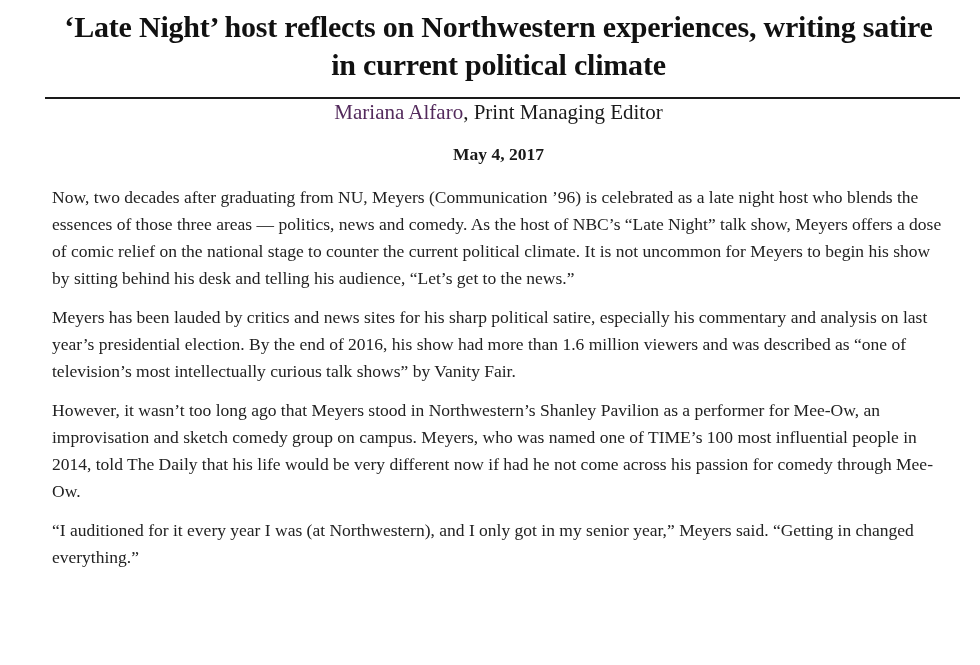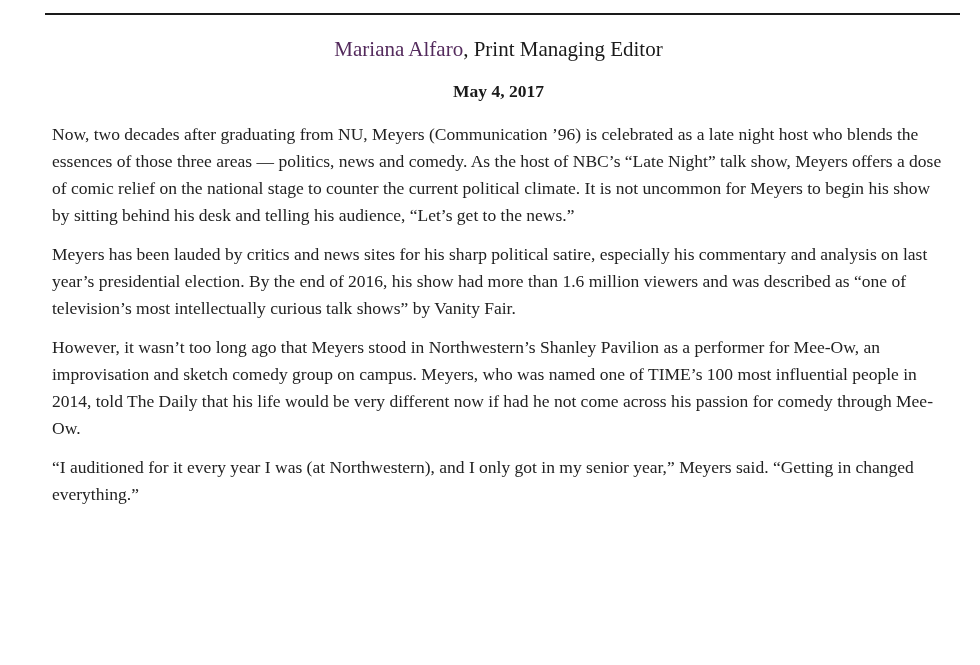--- a/index.html
+++ b/index.html
@@ -25,21 +25,20 @@
     text-align: center;
     color: #111111;
     letter-spacing: -0.2px;
   }
   hr.title-divider {
     border: none;
     border-top: 2px solid #1a1a1a;
     margin: 13px -15px 0 -7px;
   }
   .byline {
-    margin-top: 21px;
     text-align: center;
     font-size: 21px;
     line-height: 27px;
     color: #1a1a1a;
   }
   .byline a.author {
     color: #532a5c;
     text-decoration: none;
     cursor: pointer;
   }
@@ -60,20 +59,21 @@
     line-height: 27px;
     text-align: left;
     color: #222222;
   }
 </style>
 </head>
 <body>
 
 <article class="container">
 
+  <h1 class="headline">‘Late Night’ host reflects on Northwestern experiences, writing satire in current political climate</h1>
 
   <hr class="title-divider">
 
   <div class="byline"><a class="author">Mariana Alfaro</a><span>, Print Managing Editor</span></div>
 
   <div class="article-date">May 4, 2017</div>
 
   <div class="article-body">
     <p>Now, two decades after graduating from NU, Meyers (Communication ’96) is celebrated as a late night host who blends the essences of those three areas — politics, news and comedy. As the host of NBC’s “Late Night” talk show, Meyers offers a dose of comic relief on the national stage to counter the current political climate. It is not uncommon for Meyers to begin his show by sitting behind his desk and telling his audience, “Let’s get to the news.”</p>
     <p>Meyers has been lauded by critics and news sites for his sharp political satire, especially his commentary and analysis on last year’s presidential election. By the end of 2016, his show had more than 1.6 million viewers and was described as “one of television’s most intellectually curious talk shows” by Vanity Fair.</p>

